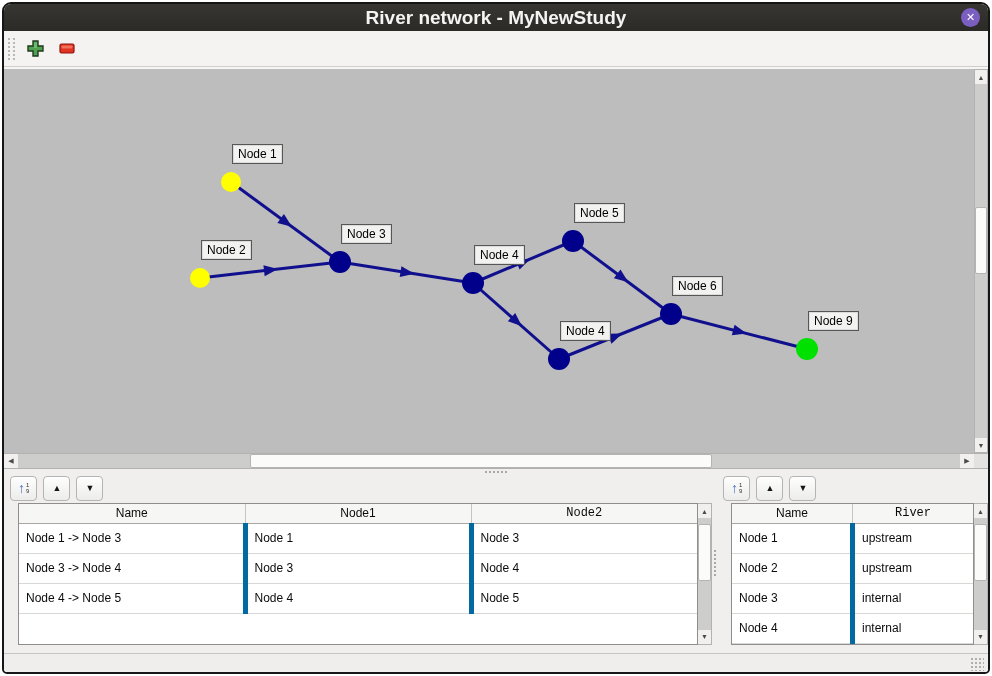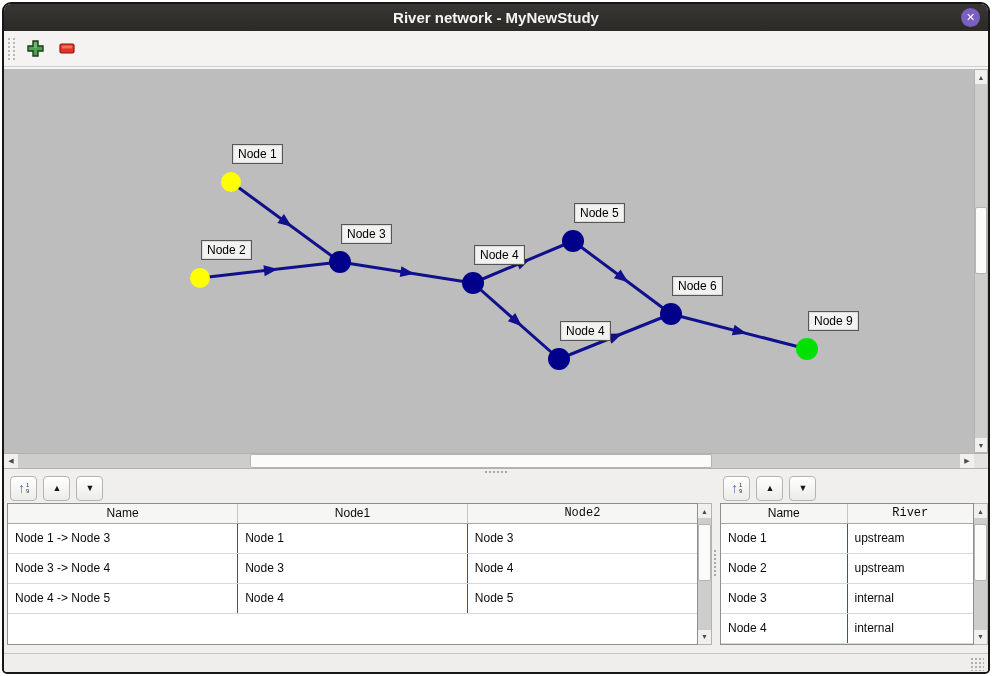--- a/index.html
+++ b/index.html
@@ -5,21 +5,21 @@
   * { box-sizing: border-box; margin: 0; padding: 0; }
   html,body { width: 992px; height: 676px; background:#ffffff;
     font-family: "Liberation Sans", "DejaVu Sans", sans-serif; }
   .window { width: 988px; height: 672px; margin: 2px; border: 2px solid #161616;
     border-radius: 9px 9px 5px 5px; overflow: hidden; background:#f2f1ef;
     display: flex; flex-direction: column; }
 
   
   .titlebar { height: 27px; flex: 0 0 27px; background: linear-gradient(#373633,#2b2a27);
     display: flex; align-items: center; justify-content: center; position: relative; }
-  .title { color:#f4f4f2; font-size:15px; font-weight:bold; }
+  .title { color:#f4f4f2; font-size:19px; font-weight:bold; }
   .close-btn { position:absolute; right:8px; top:4px; width:19px; height:19px;
     border-radius:50%; background:#7a5ec0; color:#fff; font-size:11px; font-weight:bold;
     display:flex; align-items:center; justify-content:center; cursor:pointer; }
 
   
   .toolbar { height: 36px; flex: 0 0 36px; background:#f4f3f1;
     border-bottom: 1px solid #cfcecb; display:flex; align-items:center; position:relative; }
   .tb-handle { width: 7px; height: 22px; margin-left:4px;
     border-left: 2px dotted #b9b8b5; border-right: 2px dotted #b9b8b5; }
   .tb-icon { width: 24px; height: 24px; display:flex; align-items:center; justify-content:center;
@@ -59,27 +59,27 @@
   .vsplit-dots { height:26px; width:3px; border-left:2px dotted #a9a8a5; margin-left:2px; }
   .panel-right { flex:1; }
   .panel-toolbar { height:30px; flex:0 0 30px; display:flex; align-items:center; background:#f0efed; }
   .pt-btn { height:25px; min-width:27px; margin-left:6px; border:1px solid #b5b4b2; border-radius:4px;
     background: linear-gradient(#fefefe,#ececeb); display:flex; align-items:center;
     justify-content:center; cursor:pointer; font-size:9px; color:#161616; padding:0 7px; }
   .sort-glyph { display:flex; align-items:center; }
   .sort-arrow { color:#4a6cb8; font-size:14px; font-weight:bold; line-height:12px; }
   .sort-nums { display:flex; flex-direction:column; font-size:6px; color:#333; line-height:6px; margin-left:1px; }
 
-  .table-area { flex:1; display:flex; padding:0 0 8px 3px; position:relative; }
+  .table-area { flex:1; display:flex; padding:0 0 8px 3px; position:relative;margin-left:11px; }
   .table-box { flex:1; background:#ffffff; border:1px solid #8f8e8c; overflow:hidden; }
   table { width:100%; border-collapse:collapse; table-layout:fixed; font-size:12px; color:#0b0b0b; }
   th { height:19px; background:#f6f6f4; border-bottom:1px solid #a8a7a5; border-right:1px solid #c6c5c3;
     font-weight:normal; text-align:center; font-size:12px; }
   th:last-child { border-right:none;font-family:Liberation Mono, monospace; }
-  td { height:30px; border-bottom:1px solid #d8d8d6; border-right:1px solid #0369a1;
+  td { height:30px; border-bottom:1px solid #d8d8d6; border-right:5px solid #0369a1;
     padding:0 7px; white-space:nowrap; overflow:hidden; }
   td:last-child { border-right:none; }
   .tscroll { width:14px; flex:0 0 14px; position:relative; background:#cdcdcb;
     border:1px solid #b3b2b0; border-left:none; }
   .tscroll .sb-btn { position:absolute; left:0; right:0; width:auto; }
   .tscroll .sb-btn.top { top:0; } .tscroll .sb-btn.bot { bottom:0; }
   .tthumb { left:0; right:0; top:20px; height:57px; }
 
   
   .statusbar { height:21px; flex:0 0 21px; background:#efeeec; border-top:1px solid #c6c5c3;

